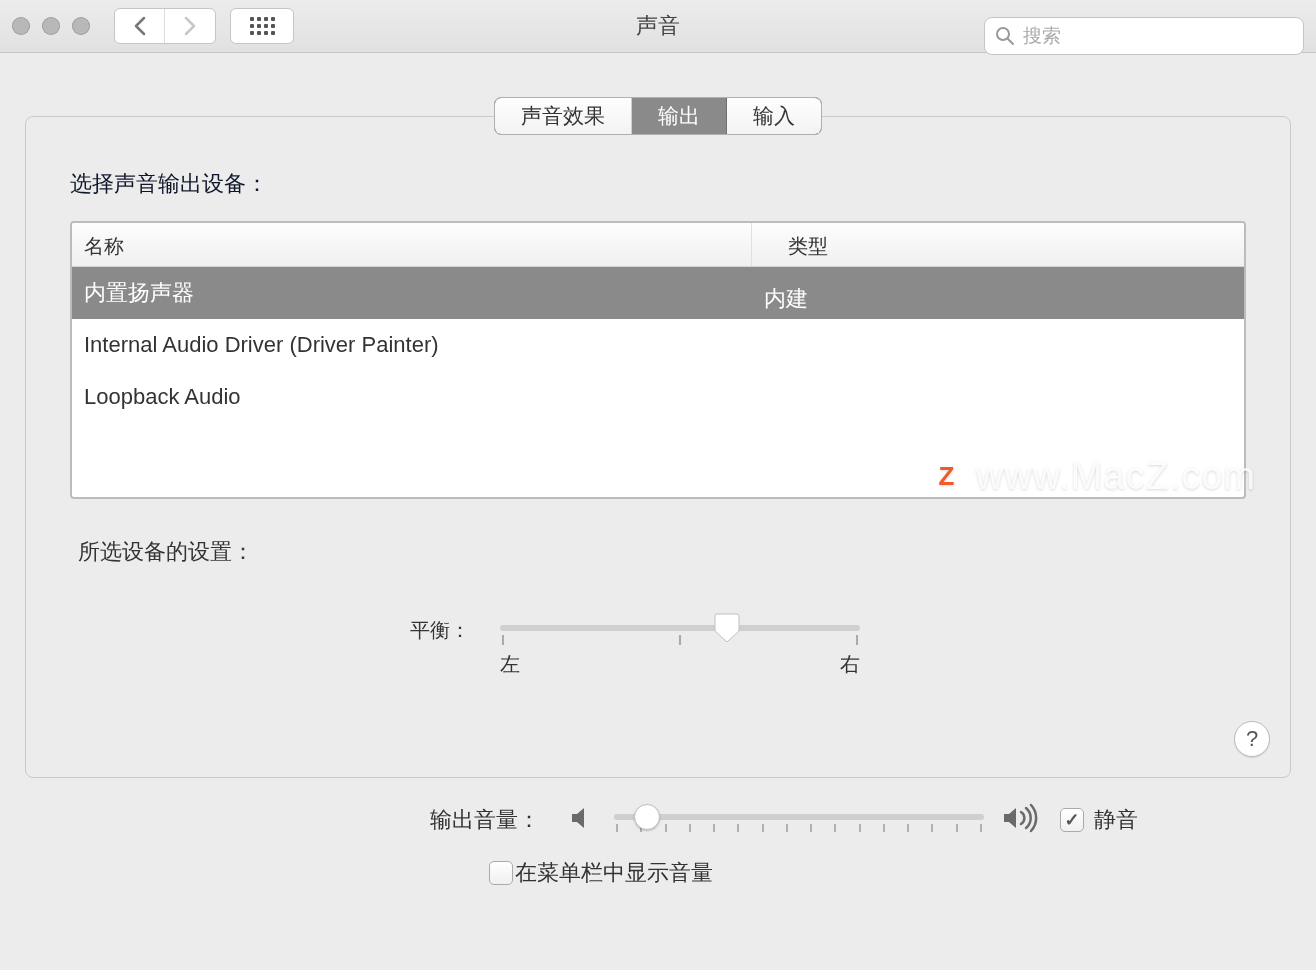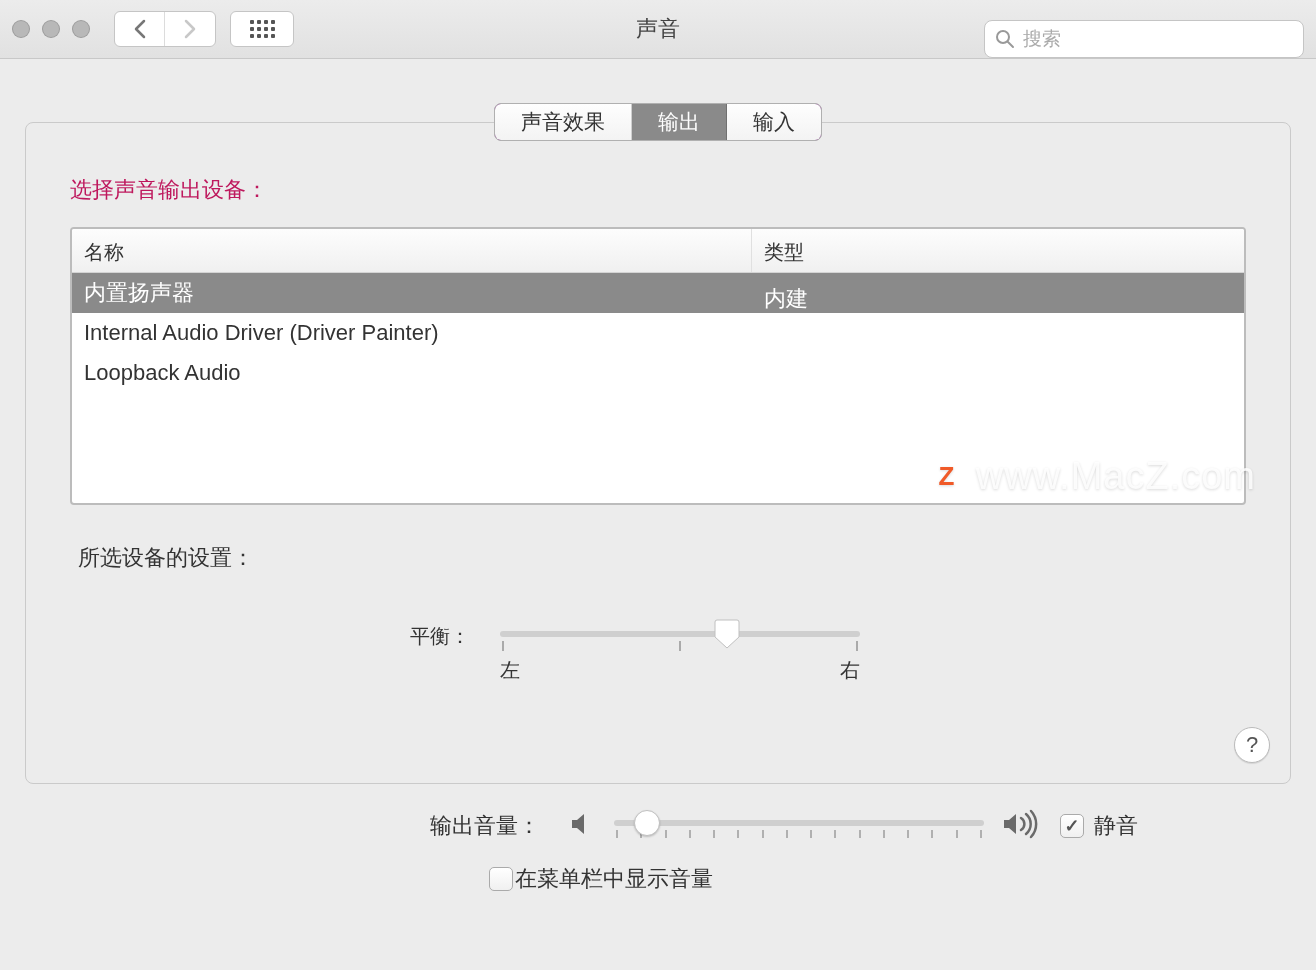--- a/index.html
+++ b/index.html
@@ -7,21 +7,21 @@
       font-family: -apple-system, "Helvetica Neue", Arial, sans-serif;
       background: #ececec;
       width: 1316px;
       height: 970px;
       overflow: hidden;
       font-size: 17px;
       color: #333;
     }
     
     .toolbar {
-      height: 59px;
+      height: 53px;
       background: linear-gradient(#ececec, #e1e1e1);
       border-bottom: 1px solid #c8c8c8;
       display: flex;
       align-items: center;
       padding: 8px 12px;
       position: relative;
     }
     .traffic-lights {
       display: flex;
       gap: 12px;
@@ -140,53 +140,54 @@
     .panel {
       margin: -19px 25px 0 25px;
       border: 1px solid #cacaca;
       border-radius: 8px;
       padding: 52px 44px 32px 44px;
       background: #ececec;
       position: relative;
     }
     .section-label {
       font-size: 22px;
-      color: #be185d;
+      color: #0f172a;
       margin-bottom: 22px;
     }
     
     .device-table {
       border: 2px solid #bcbcbc;
       border-radius: 4px;
       background: #fff;
       overflow: hidden;
     }
     .table-header {
       display: flex;
       height: 44px;
       background: linear-gradient(#fdfdfd, #f0f0f0);
       border-bottom: 1px solid #d4d4d4;
+      gap: 24px;
     }
     .col-name {
       flex: 0 0 680px;
       padding: 10px 12px;
       font-size: 20px;
       color: #333;
       border-right: 1px solid #e0e0e0;
     }
     .col-type {
       flex: 1;
       padding: 10px 12px;
       font-size: 20px;
       color: #333;
     }
     .table-body { height: 230px; }
     .table-row {
       display: flex;
-      height: 40px;
+      height: 52px;
       align-items: center;
       font-size: 22px;
     }
     .table-row.selected {
       background: #8a8a8a;
       color: #fff;
     }
     .cell-name {
       flex: 0 0 680px;
       padding: 0 12px;

